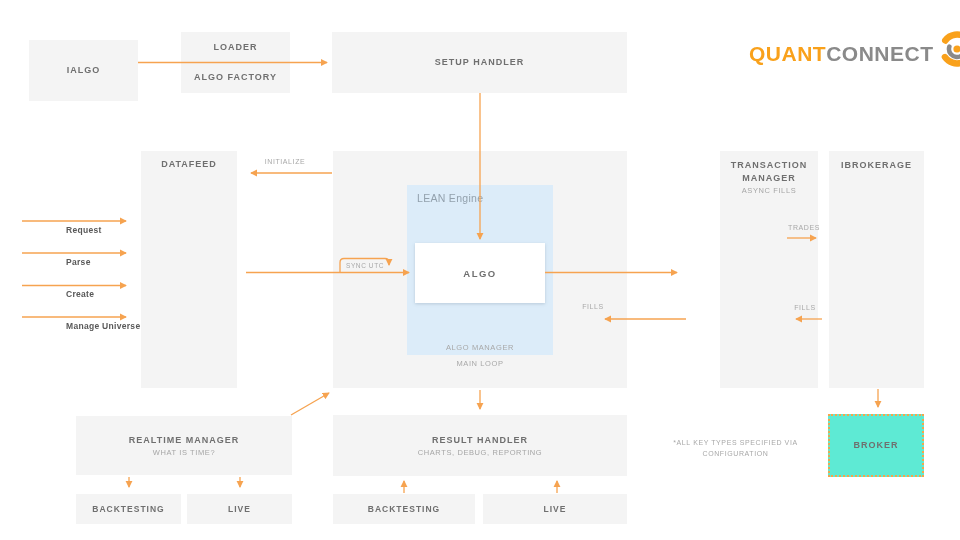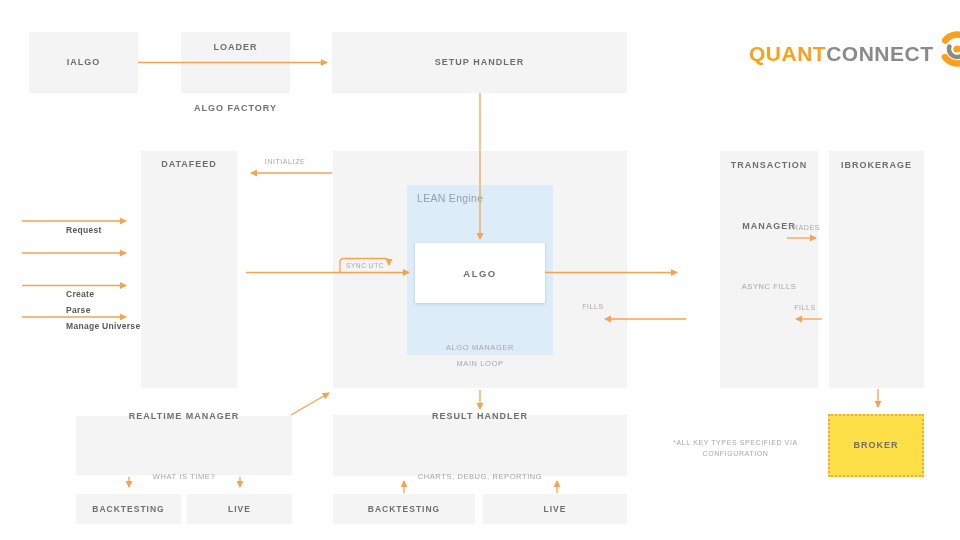--- a/index.html
+++ b/index.html
@@ -1,41 +1,41 @@
 <!DOCTYPE html>
 <html><head>
 <meta charset="utf-8">
 <style>
   html,body{margin:0;padding:0;background:#ffffff;}
   #canvas{
     position:relative;width:960px;height:540px;background:#ffffff;overflow:hidden;
     font-family:"Liberation Sans","DejaVu Sans",sans-serif;
   }
-  .box{position:absolute;background:#f4f4f4;display:flex;flex-direction:column;align-items:center;justify-content:center;box-sizing:border-box;gap:48px;}
+  .box{position:absolute;background:#f4f4f4;display:flex;flex-direction:column;align-items:center;justify-content:center;box-sizing:border-box;}
   .h{font-size:9px;font-weight:700;letter-spacing:1px;color:#6f6f6f;text-align:center;line-height:13px;}
   .sub{font-size:7.5px;font-weight:400;letter-spacing:0.6px;color:#a6a6a6;text-align:right;line-height:11px;}
   .edge-label{position:absolute;font-size:7px;font-weight:400;letter-spacing:0.6px;color:#a8a8a8;text-align:center;}
   .left-label{position:absolute;font-size:8.5px;font-weight:700;letter-spacing:0.3px;color:#585858;padding-left:44px;}
   .top-anchor{justify-content:flex-start;}
   #lean-box{background:#dcecf9;}
   #algo-box{background:#ffffff;box-shadow:0 1px 3px rgba(120,140,160,0.35);}
-  #broker-box{background:#fde047;border:2px dotted #f6a54b;}
+  #broker-box{background:#5eead4;border:2px dotted #f6a54b;}
   #arrows{position:absolute;left:0;top:0;pointer-events:none;}
   .logo{position:absolute;left:712px;top:40px;display:flex;align-items:flex-start;}
   .logo-text{font-size:21px;font-weight:700;letter-spacing:0.5px;line-height:28px;white-space:nowrap;margin-left:37px;}
   .logo-quant{color:#f9a11b;}
   .logo-connect{color:#8a8a8a;}
   .logo-icon{position:relative;top:-12px;left:2px;}
 </style>
 </head>
 <body>
 
 <div id="canvas">
 
-  <div class="box" style="left:29px;top:32px;width:109px;height:61px;">
+  <div class="box" style="left:29px;top:40px;width:109px;height:61px;">
     <div class="h">IALGO</div>
   </div>
 
   <div class="box" style="left:181px;top:32px;width:109px;height:61px;justify-content:space-between;padding:9px 0;">
     <div class="h">LOADER</div>
     <div class="h">ALGO FACTORY</div>
   </div>
 
   <div class="box" style="left:332px;top:32px;width:295px;height:61px;">
     <div class="h">SETUP HANDLER</div>
@@ -77,21 +77,21 @@
     <div class="h">IBROKERAGE</div>
   </div>
 
   <div class="edge-label" style="left:247px;top:158px;width:76px;">INITIALIZE</div>
   <div class="edge-label" style="left:337px;top:262px;width:56px;font-size:6.5px;">SYNC UTC</div>
   <div class="edge-label" style="left:773px;top:224px;width:62px;">TRADES</div>
   <div class="edge-label" style="left:563px;top:303px;width:60px;">FILLS</div>
   <div class="edge-label" style="left:774px;top:304px;width:62px;">FILLS</div>
 
   <div class="left-label" style="left:22px;top:225px;">Request</div>
-  <div class="left-label" style="left:22px;top:257px;margin-top:48px;">Parse</div>
+  <div class="left-label" style="left:22px;top:257px;">Parse</div>
   <div class="left-label" style="left:22px;top:289px;">Create</div>
   <div class="left-label" style="left:22px;top:321px;">Manage Universe</div>
 
   <div class="box" style="left:76px;top:416px;width:216px;height:59px;">
     <div class="h">REALTIME MANAGER</div>
     <div class="sub">WHAT IS TIME?</div>
   </div>
 
   <div class="box" style="left:333px;top:415px;width:294px;height:61px;">
     <div class="h">RESULT HANDLER</div>

